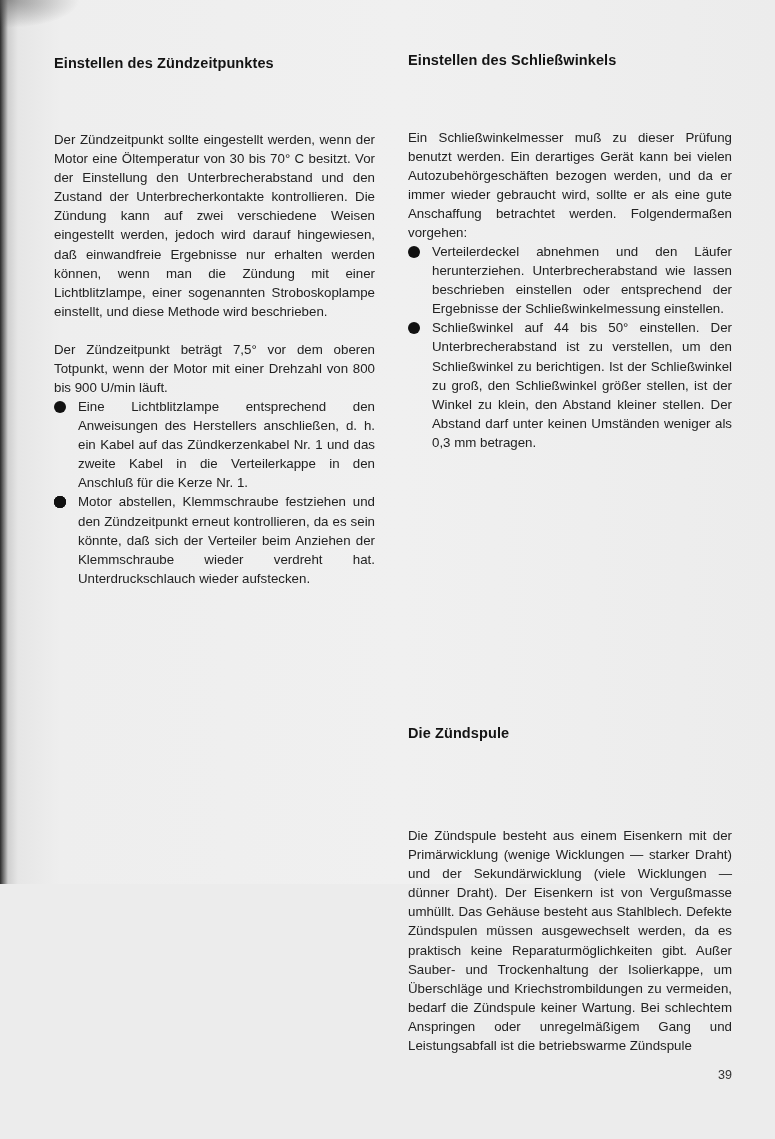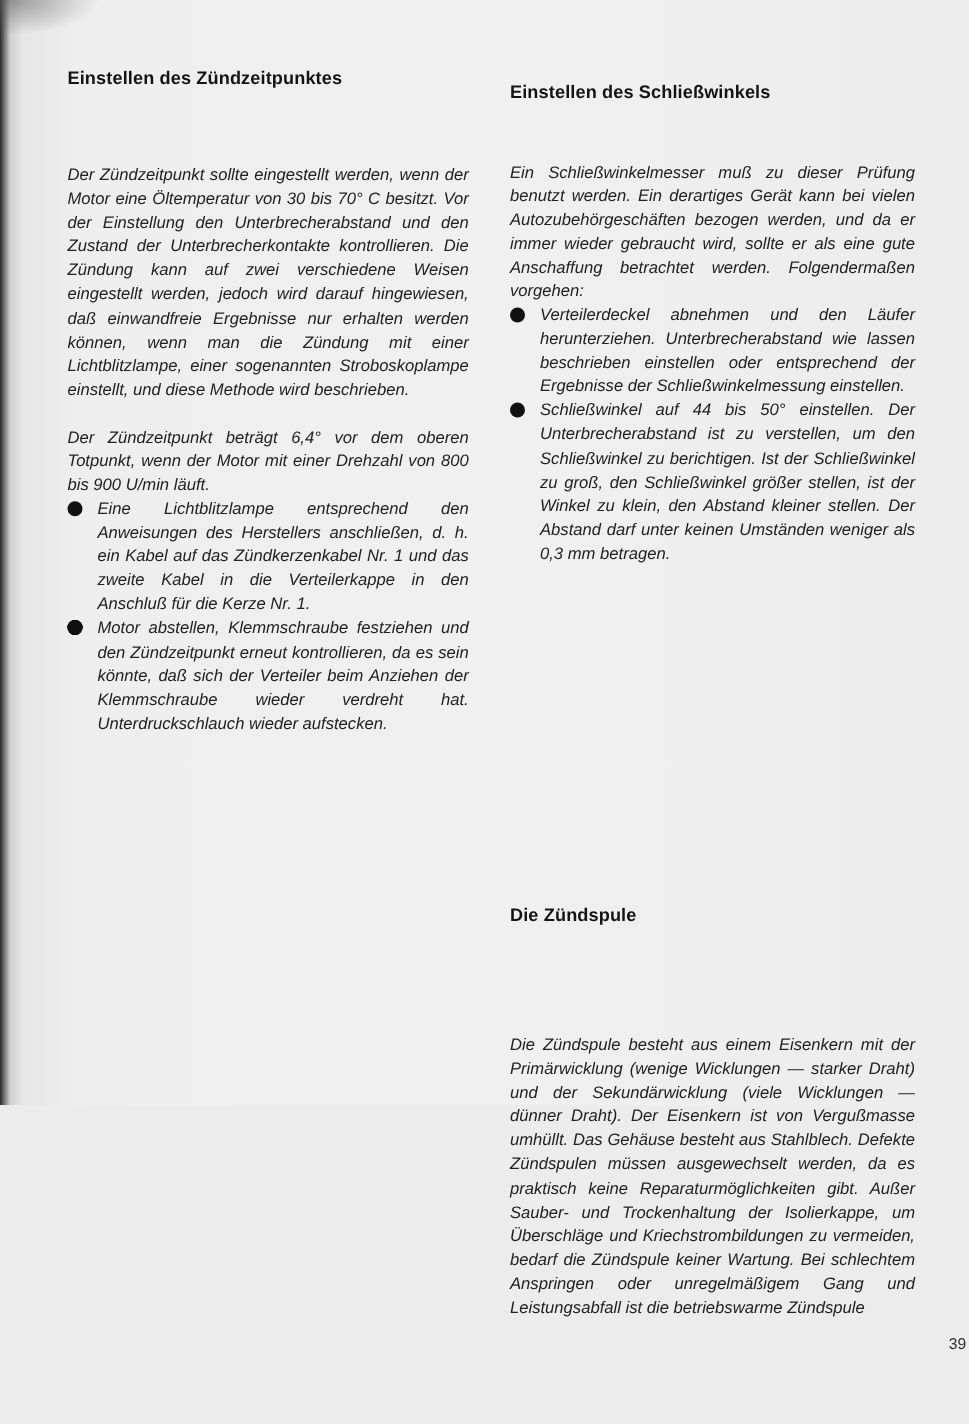--- a/index.html
+++ b/index.html
@@ -23,55 +23,54 @@
   .col-right { left: 408px; width: 324px; }
   h2 {
     font-size: 14.5px; font-weight: bold; margin: 0; position: absolute; left: 0;
     color: #141414; white-space: nowrap; letter-spacing: 0.1px;
   }
   p.body, ul.bullets {
     margin: 0; font-size: 13.3px; line-height: 19.1px;
     text-align: justify; text-align-last: left;
     position: absolute; left: 0; width: 100%;
     color: #222;
-    font-style: italic;
   }
   ul.bullets { list-style: none; padding: 0; }
   ul.bullets li {
     position: relative; padding-left: 24px;
   }
   ul.bullets li .dot {
     position: absolute; left: 0; top: 4px;
     width: 12px; height: 12px; border-radius: 50%; background: #111;
   }
   .page-number {
-    position: absolute; left: 718px; top: 1068px; font-size: 12.5px; color: #333; margin-left: 41px;
+    position: absolute; left: 718px; top: 1068px; font-size: 12.5px; color: #333;
   }
 </style>
 </head>
 <body>
 
 <div class="page">
   <div class="shadow-top"></div>
 
   <div class="col col-left">
     <h2 style="top:55px">Einstellen des Zündzeitpunktes</h2>
     <p class="body" style="top:130px">Der Zündzeitpunkt sollte eingestellt werden, wenn der Motor eine Öltemperatur von 30 bis 70° C besitzt. Vor der Einstellung den Unterbrecherabstand und den Zustand der Unterbrecherkontakte kontrollieren. Die Zündung kann auf zwei verschiedene Weisen eingestellt werden, jedoch wird darauf hingewiesen, daß einwandfreie Ergebnisse nur erhalten werden können, wenn man die Zündung mit einer Lichtblitzlampe, einer sogenannten Stroboskoplampe einstellt, und diese Methode wird beschrieben.</p>
-    <p class="body" style="top:340px">Der Zündzeitpunkt beträgt 6,4° vor dem oberen Totpunkt, wenn der Motor mit einer Drehzahl von 800 bis 900 U/min läuft.</p>
+    <p class="body" style="top:340px">Der Zündzeitpunkt beträgt 7,5° vor dem oberen Totpunkt, wenn der Motor mit einer Drehzahl von 800 bis 900 U/min läuft.</p>
     <ul class="bullets" style="top:397px">
       <li><span class="dot"></span><span>Eine Lichtblitzlampe entsprechend den Anweisungen des Herstellers anschließen, d. h. ein Kabel auf das Zündkerzenkabel Nr. 1 und das zweite Kabel in die Verteilerkappe in den Anschluß für die Kerze Nr. 1.</span></li>
       <li><span class="dot"></span></li>
       <li><span class="dot"></span></li>
       <li><span class="dot"></span></li>
       <li><span class="dot"></span><span>Motor abstellen, Klemmschraube festziehen und den Zündzeitpunkt erneut kontrollieren, da es sein könnte, daß sich der Verteiler beim Anziehen der Klemmschraube wieder verdreht hat. Unterdruckschlauch wieder aufstecken.</span></li>
     </ul>
   </div>
 
   <div class="col col-right">
-    <h2 style="top:66px">Einstellen des Schließwinkels</h2>
+    <h2 style="top:52px">Einstellen des Schließwinkels</h2>
     <p class="body" style="top:128px">Ein Schließwinkelmesser muß zu dieser Prüfung benutzt werden. Ein derartiges Gerät kann bei vielen Autozubehörgeschäften bezogen werden, und da er immer wieder gebraucht wird, sollte er als eine gute Anschaffung betrachtet werden. Folgendermaßen vorgehen:</p>
     <ul class="bullets" style="top:242px">
       <li><span class="dot"></span><span>Verteilerdeckel abnehmen und den Läufer herunterziehen. Unterbrecherabstand wie lassen beschrieben einstellen oder entsprechend der Ergebnisse der Schließwinkelmessung einstellen.</span></li>
       <li><span class="dot"></span><span>Schließwinkel auf 44 bis 50° einstellen. Der Unterbrecherabstand ist zu verstellen, um den Schließwinkel zu berichtigen. Ist der Schließwinkel zu groß, den Schließwinkel größer stellen, ist der Winkel zu klein, den Abstand kleiner stellen. Der Abstand darf unter keinen Umständen weniger als 0,3 mm betragen.</span></li>
     </ul>
     <h2 style="top:725px">Die Zündspule</h2>
     <p class="body" style="top:826px">Die Zündspule besteht aus einem Eisenkern mit der Primärwicklung (wenige Wicklungen — starker Draht) und der Sekundärwicklung (viele Wicklungen — dünner Draht). Der Eisenkern ist von Vergußmasse umhüllt. Das Gehäuse besteht aus Stahlblech. Defekte Zündspulen müssen ausgewechselt werden, da es praktisch keine Reparaturmöglichkeiten gibt. Außer Sauber- und Trockenhaltung der Isolierkappe, um Überschläge und Kriechstrombildungen zu vermeiden, bedarf die Zündspule keiner Wartung. Bei schlechtem Anspringen oder unregelmäßigem Gang und Leistungsabfall ist die betriebswarme Zündspule</p>
   </div>
 
   <div class="page-number">39</div>

